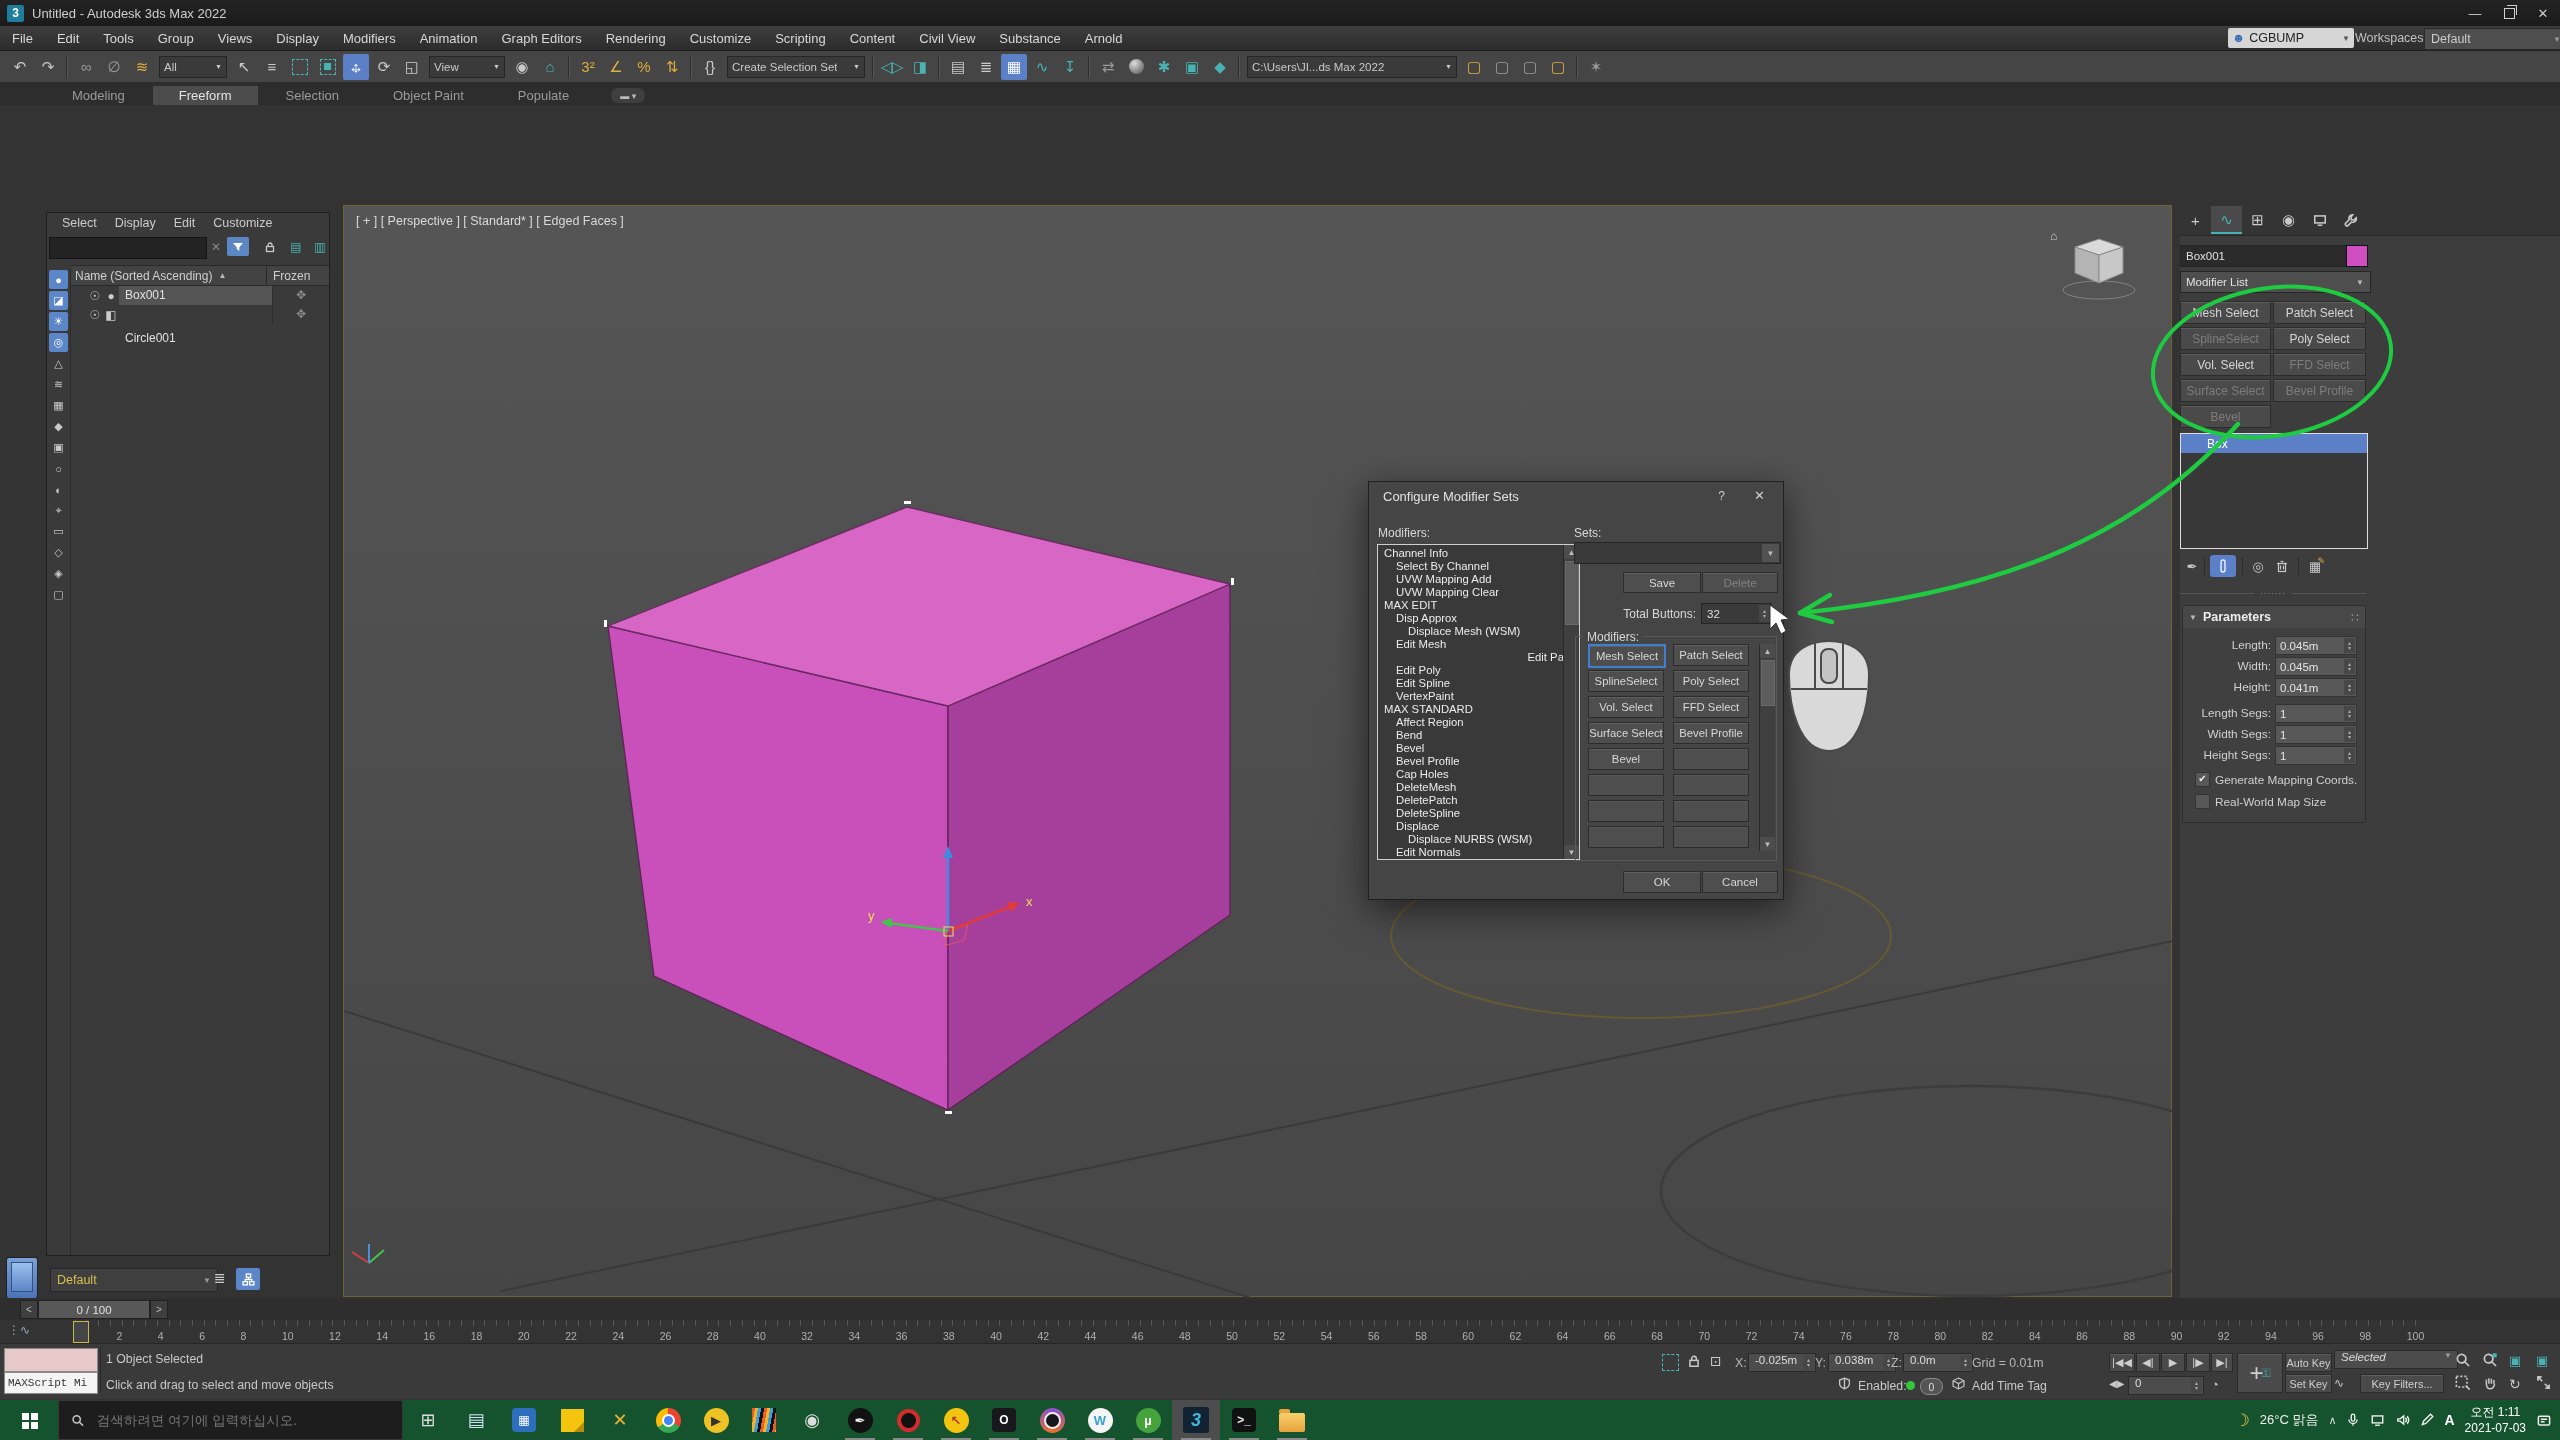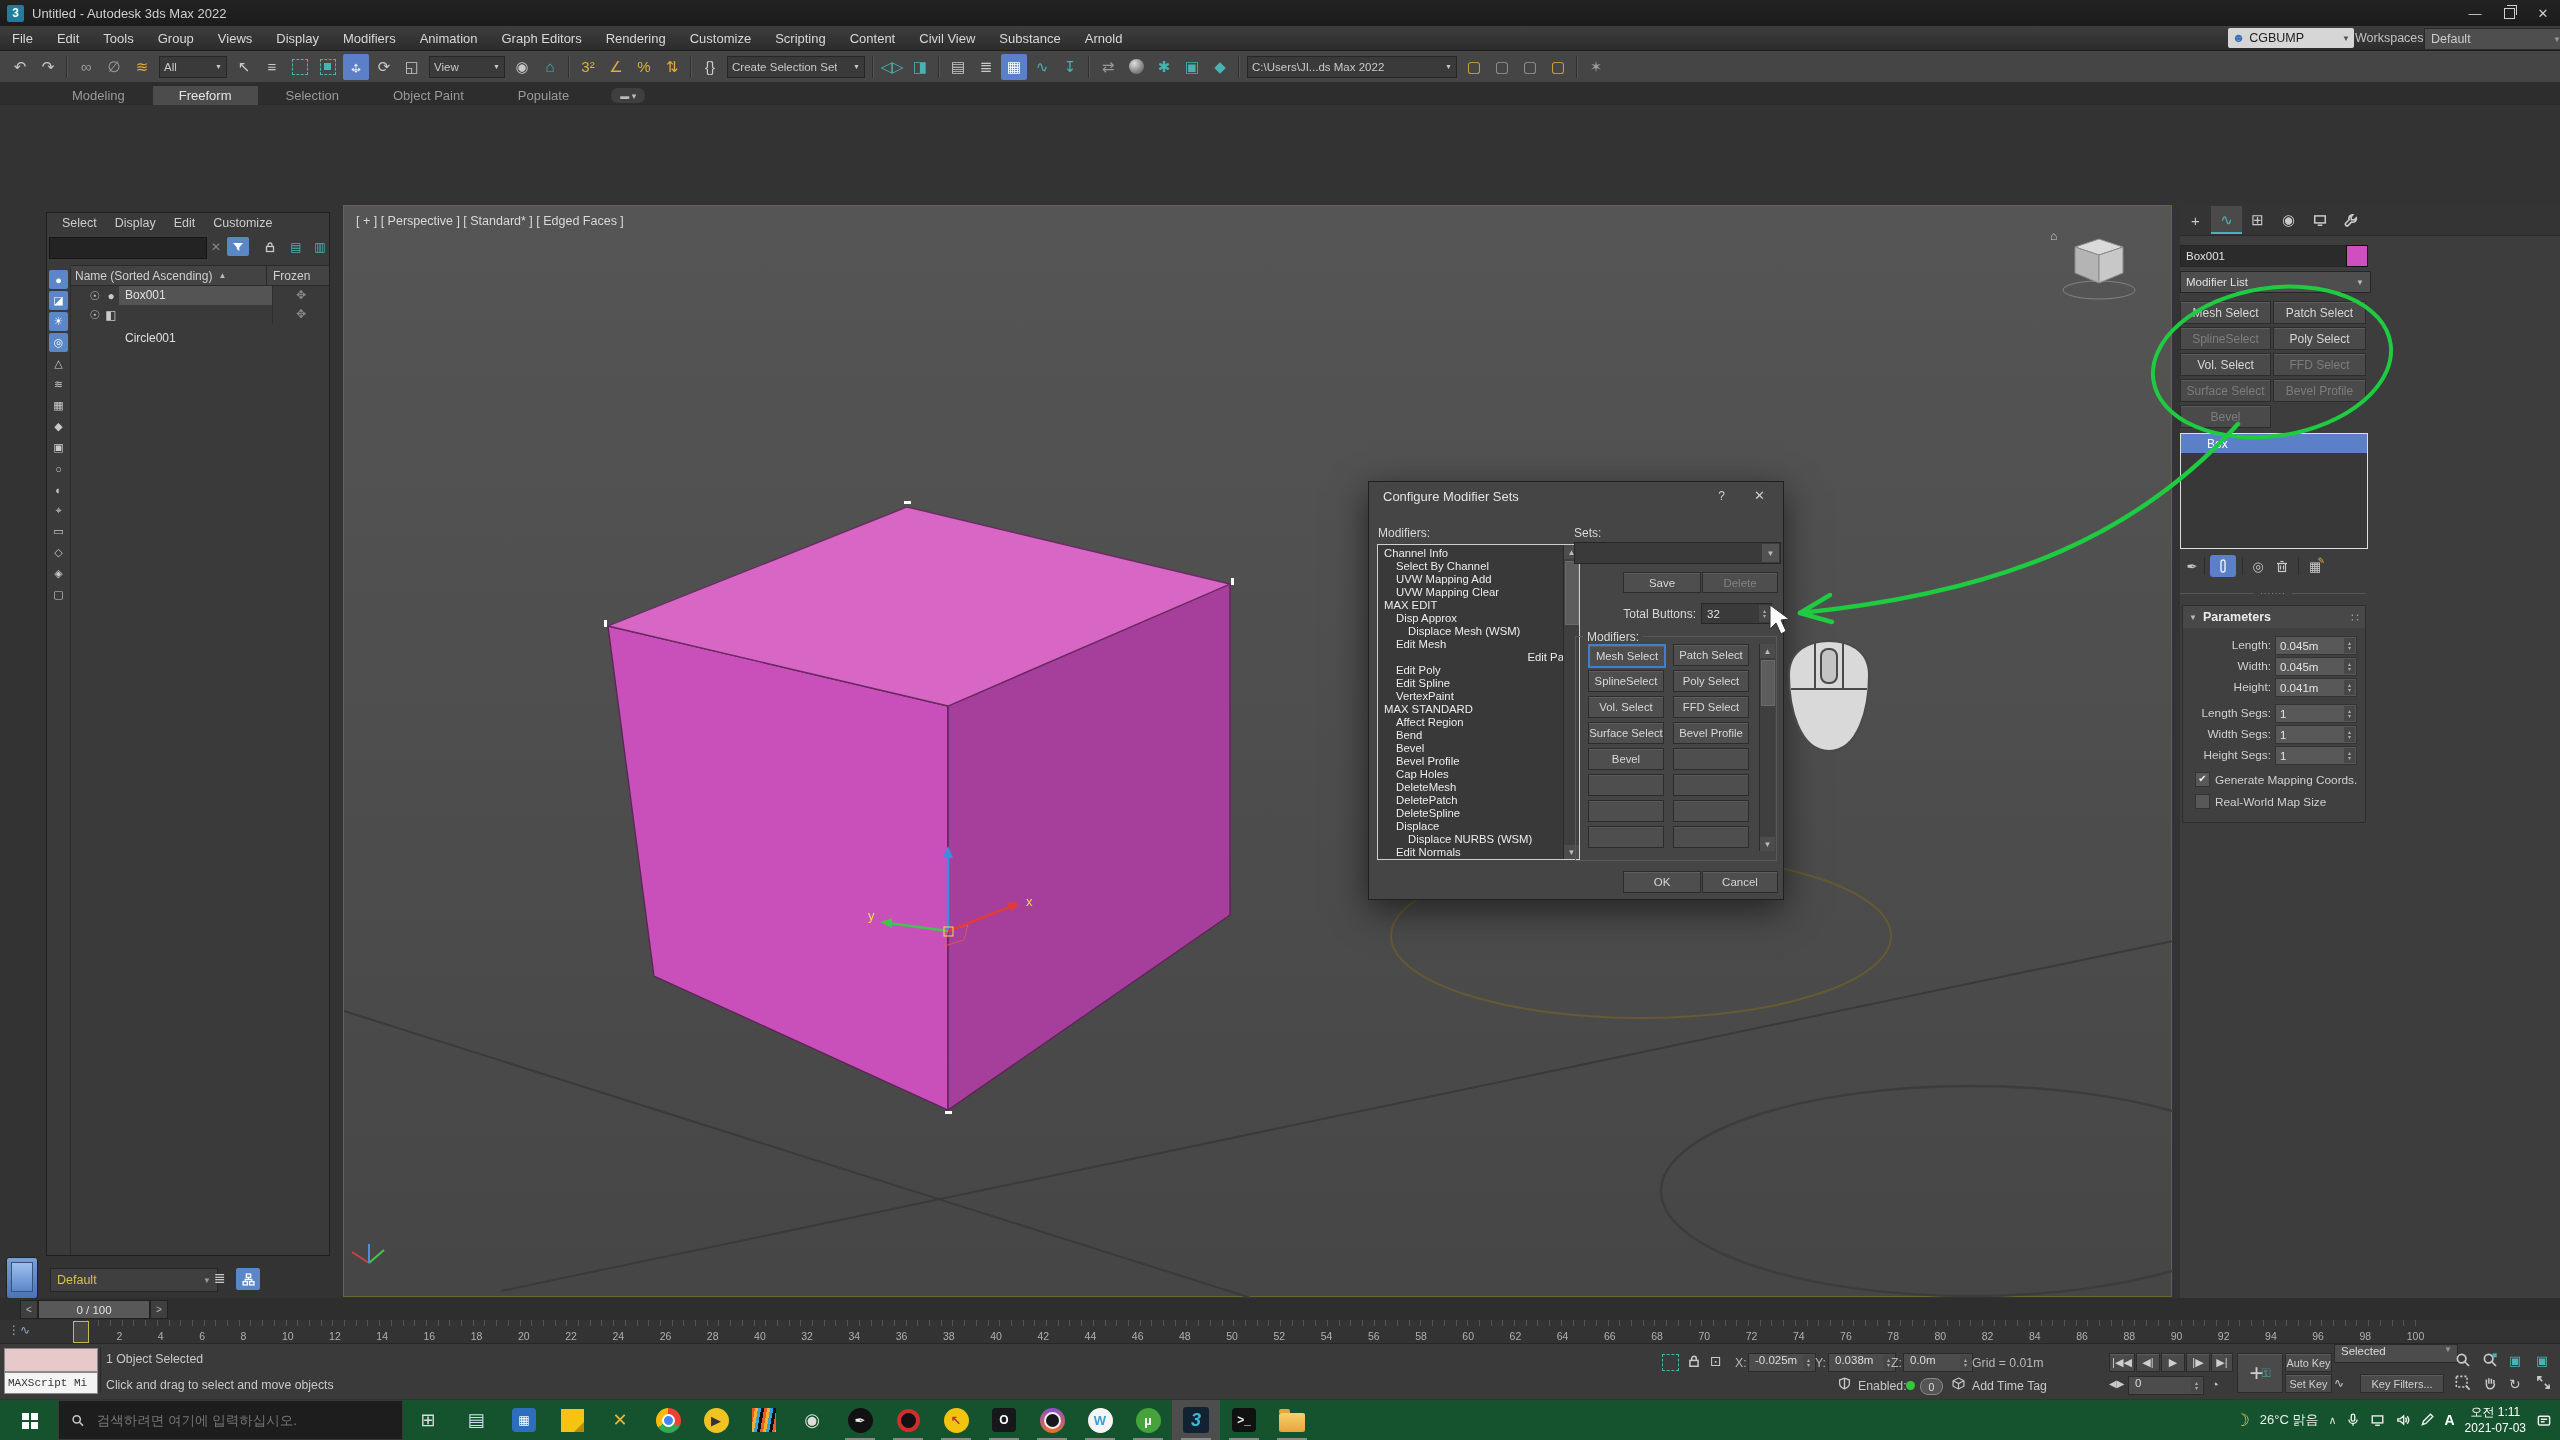--- a/index.html
+++ b/index.html
@@ -739,21 +739,21 @@
         <div class="spin">
           <span>▴</span>
           <span>▾</span>
         </div>
       </div>
     <div class="sico" style="left:2211px;top:33px;font-size:13px;">◔</div>
 
     <div class="sbtn" style="left:2237px;top:9px;width:44px;height:38px;font-size:24px;">+<span style="color:#49b3b3;font-size:12px;margin-left:-2px;">⚿</span></div>
     <div class="sbtn" style="left:2285px;top:9px;width:45px;height:17px;font-size:10.8px;">Auto Key</div>
     <div class="sbtn" style="left:2285px;top:30px;width:45px;height:17px;font-size:10.8px;">Set Key</div>
-    <div class="sfld" style="left:2334px;top:0;width:116px;">
+    <div class="sfld" style="left:2334px;top:6px;width:116px;font-style:italic;">
         <span>Selected</span>
         <span style="position:absolute;right:5px;font-size:8px;color:#999;">▼</span>
       </div>
     <div class="sico" style="left:2334px;top:32px;font-size:12px;">∿</div>
     <div class="sbtn" style="left:2360px;top:30px;width:82px;height:17px;">Key Filters...</div>
 
     <div class="sico" style="left:2455px;top:8px;">
       <svg class="ic" width="16" height="16" viewBox="0 0 12 12" fill="none" stroke="#c8c8c8" stroke-width="1.3">
           <circle cx="5" cy="5" r="3.2"></circle>
           <line x1="7.5" y1="7.5" x2="10.5" y2="10.5"></line>

